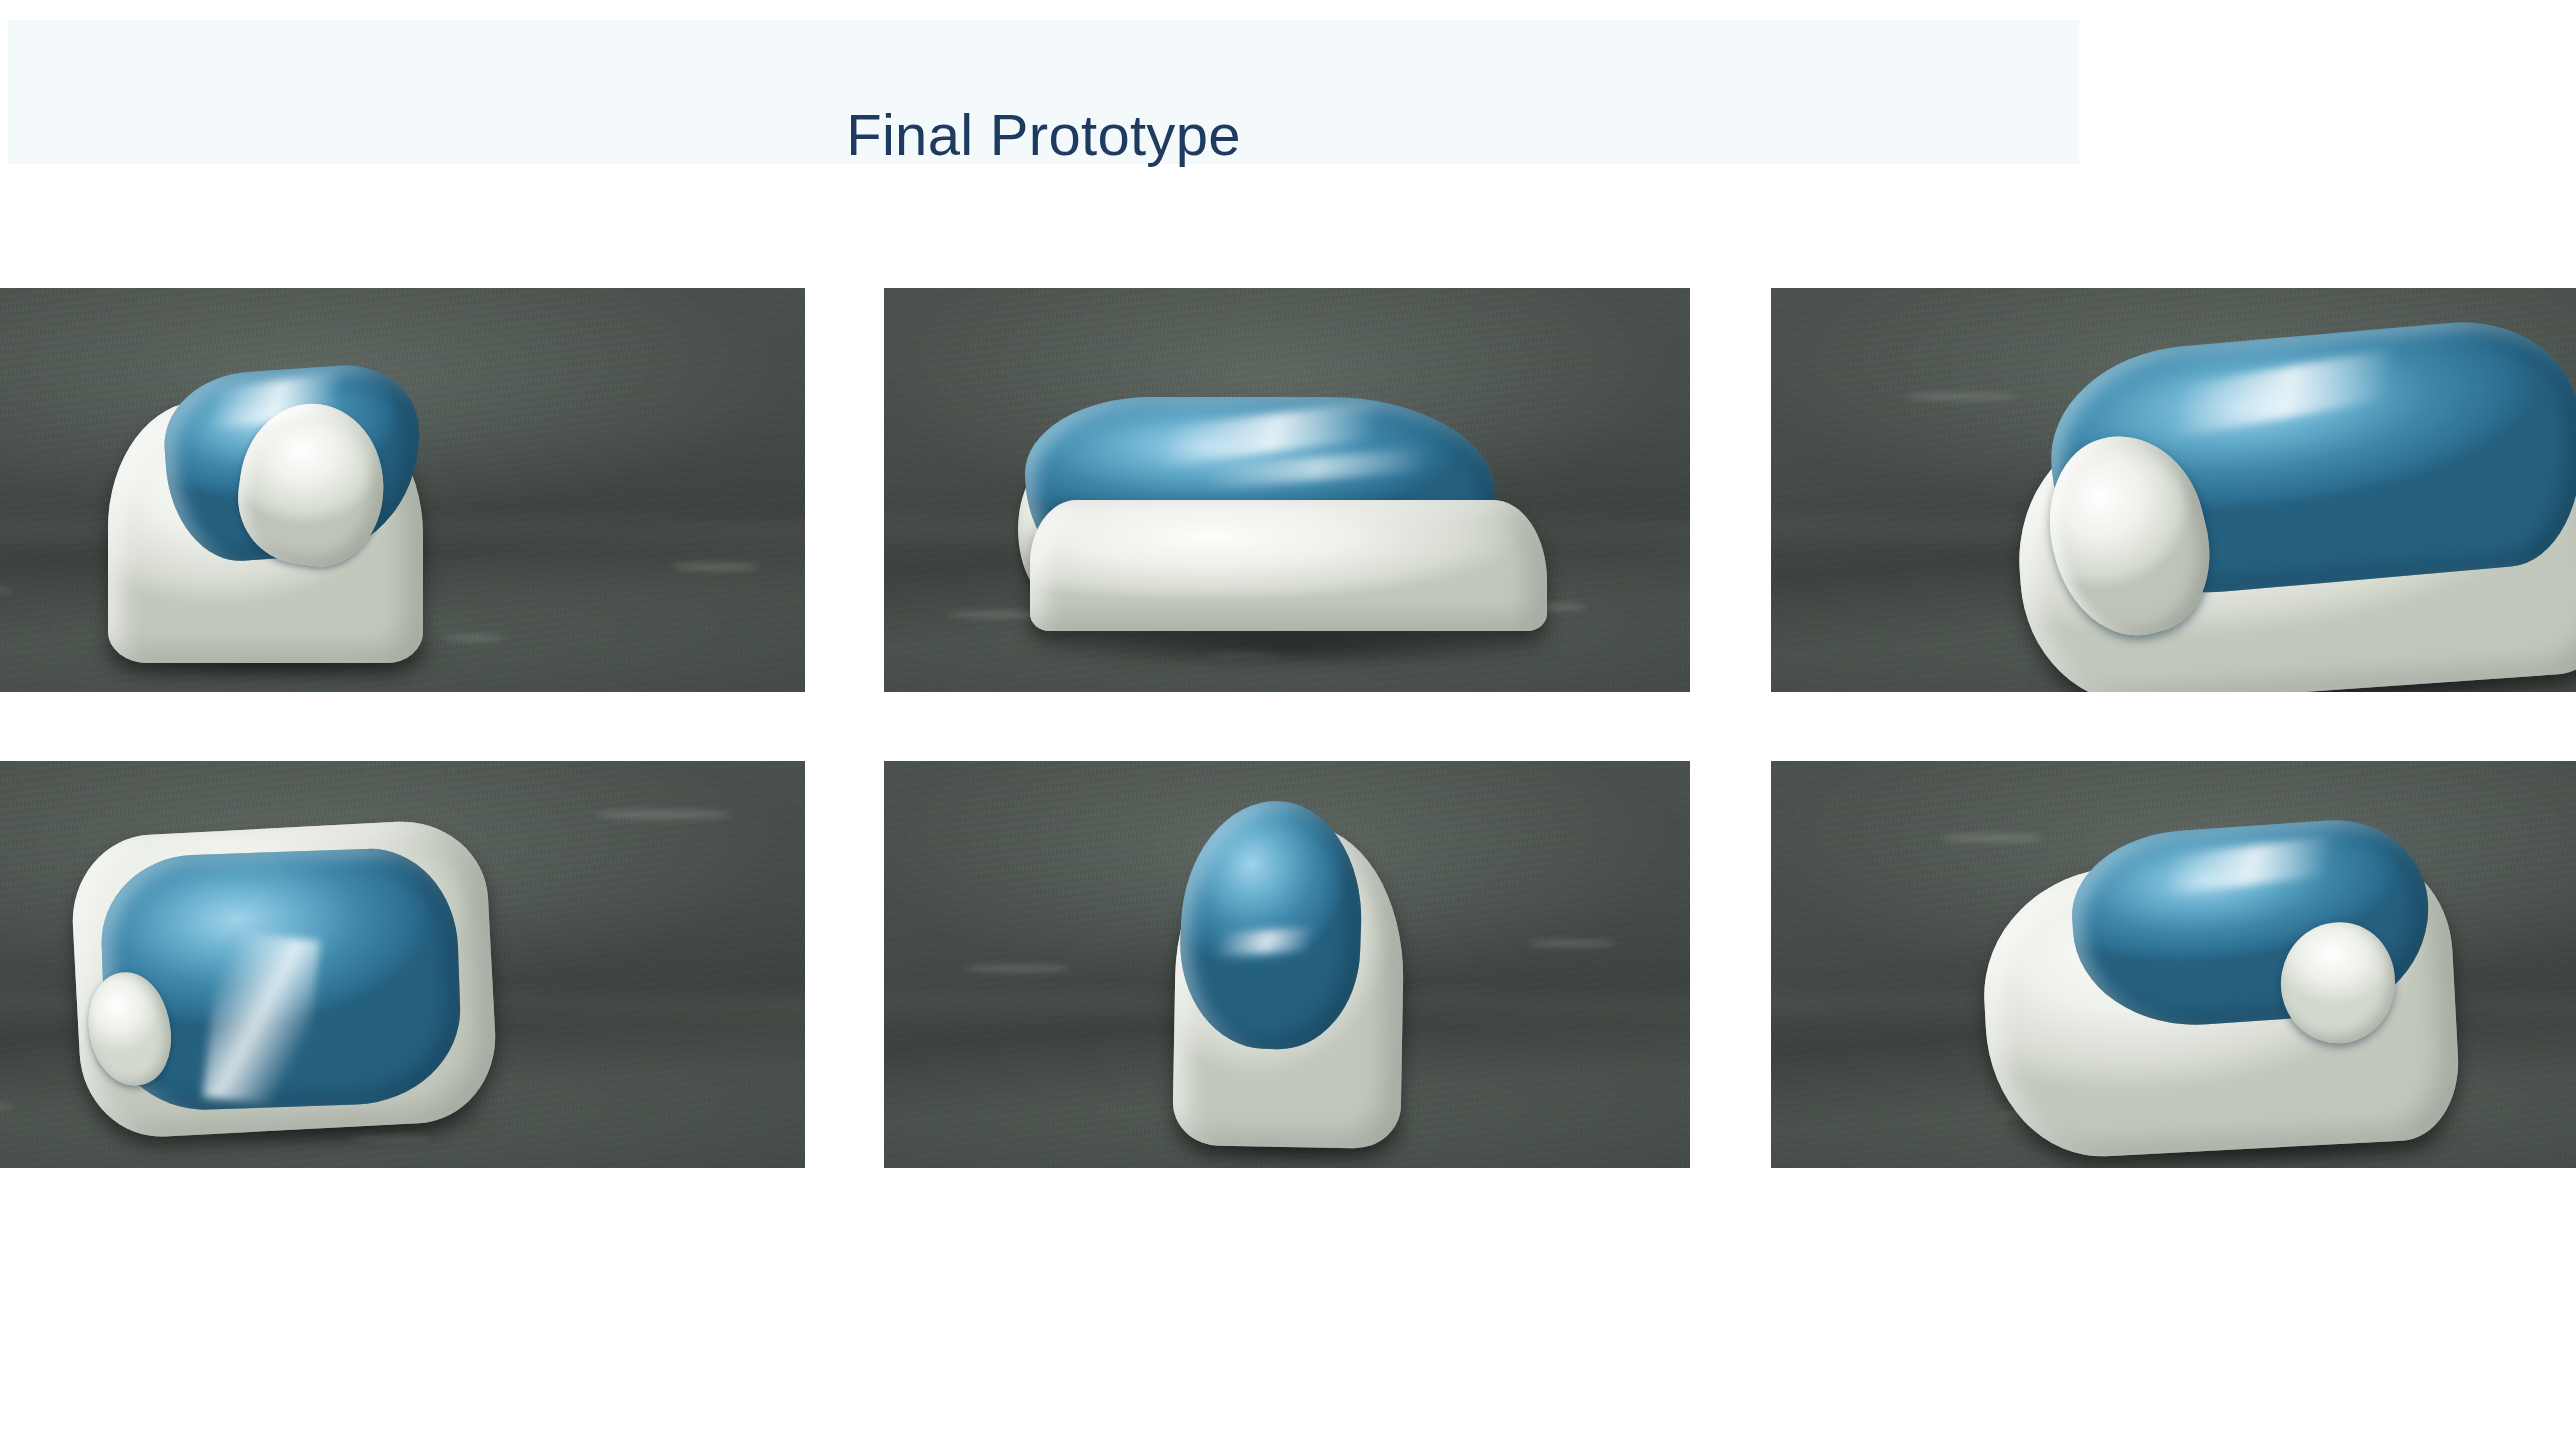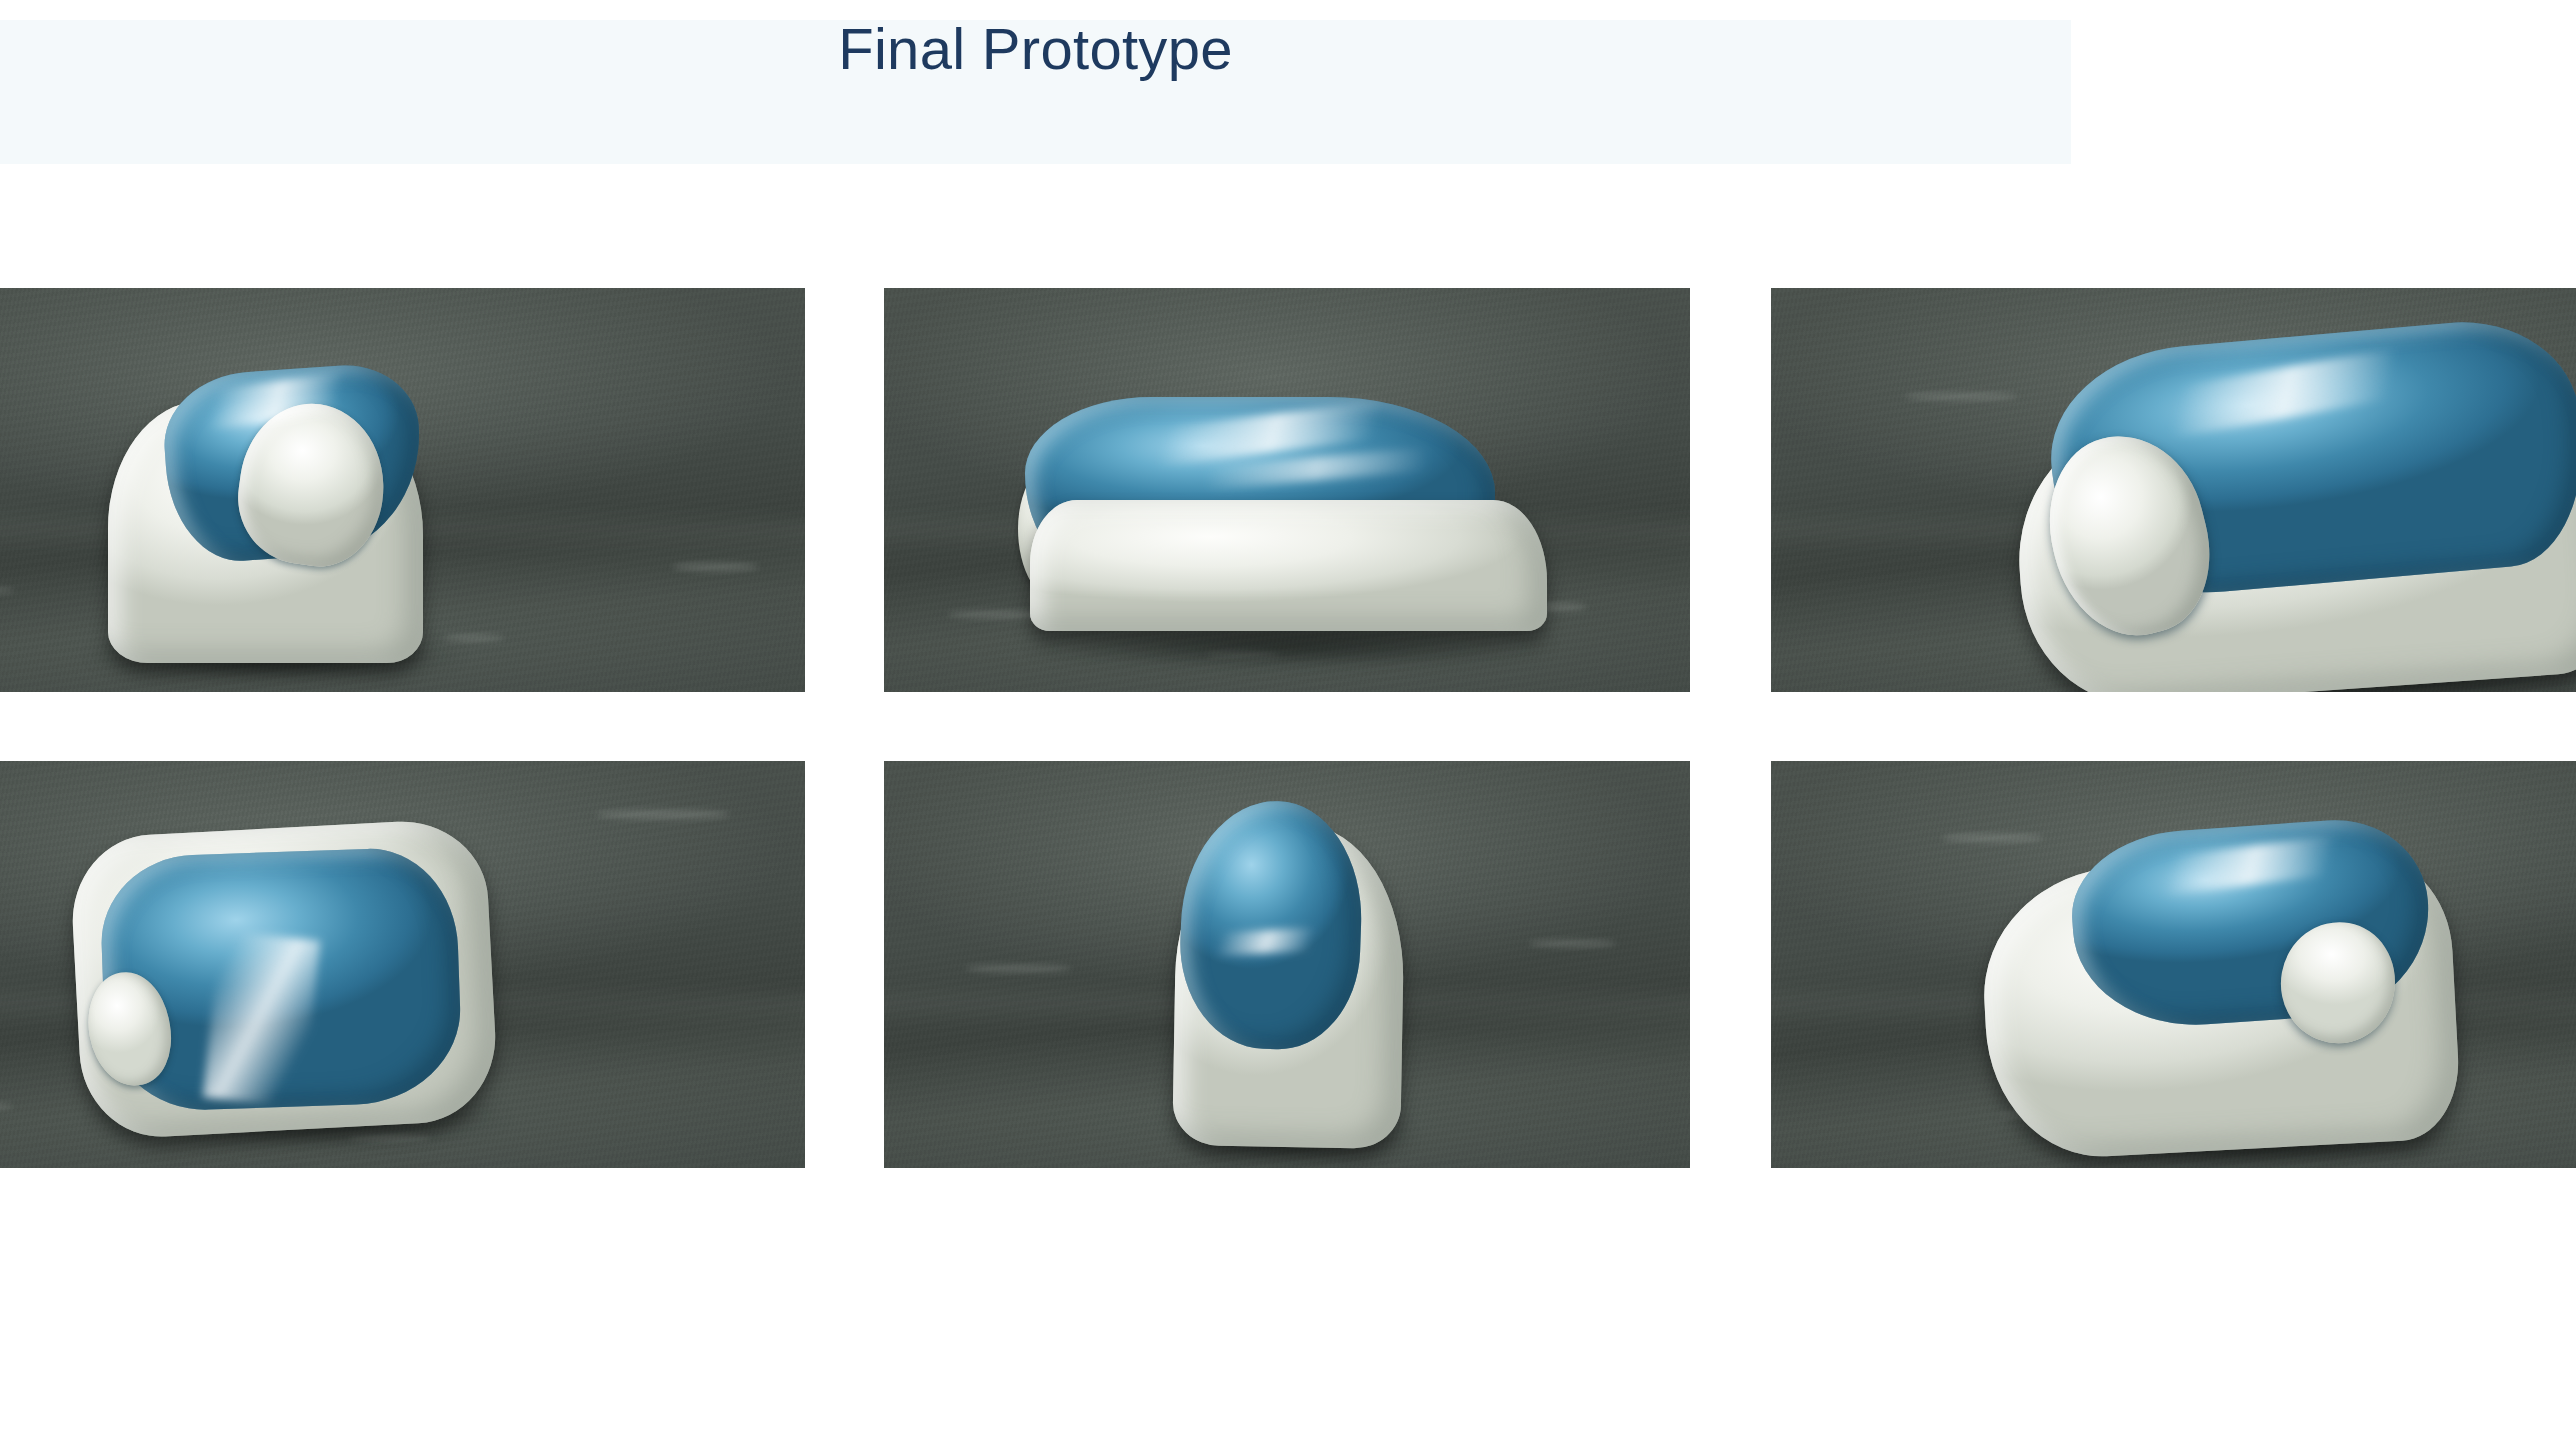--- a/index.html
+++ b/index.html
@@ -7,23 +7,23 @@
   html,body{width:2576px;height:1449px;}
   body{
     background:#ffffff;
     font-family:"Liberation Sans", sans-serif;
     overflow:hidden;
   }
   #page{position:relative;width:2576px;height:1449px;background:#ffffff;}
 
   
   .header-band{
-    position:absolute;left:0;top:20px;width:2071px;height:144px;
+    position:absolute;left:8px;top:20px;width:2071px;height:144px;
     background:#f4f9fb;
-    display:flex;align-items:flex-start;justify-content:center;
+    display:flex;align-items:flex-end;justify-content:center;
   }
   .page-title{
     font-size:58px;
     font-weight:400;
     color:#1e3a5f;
     letter-spacing:0.3px;
     line-height:1;
     white-space:nowrap;
   }
 

